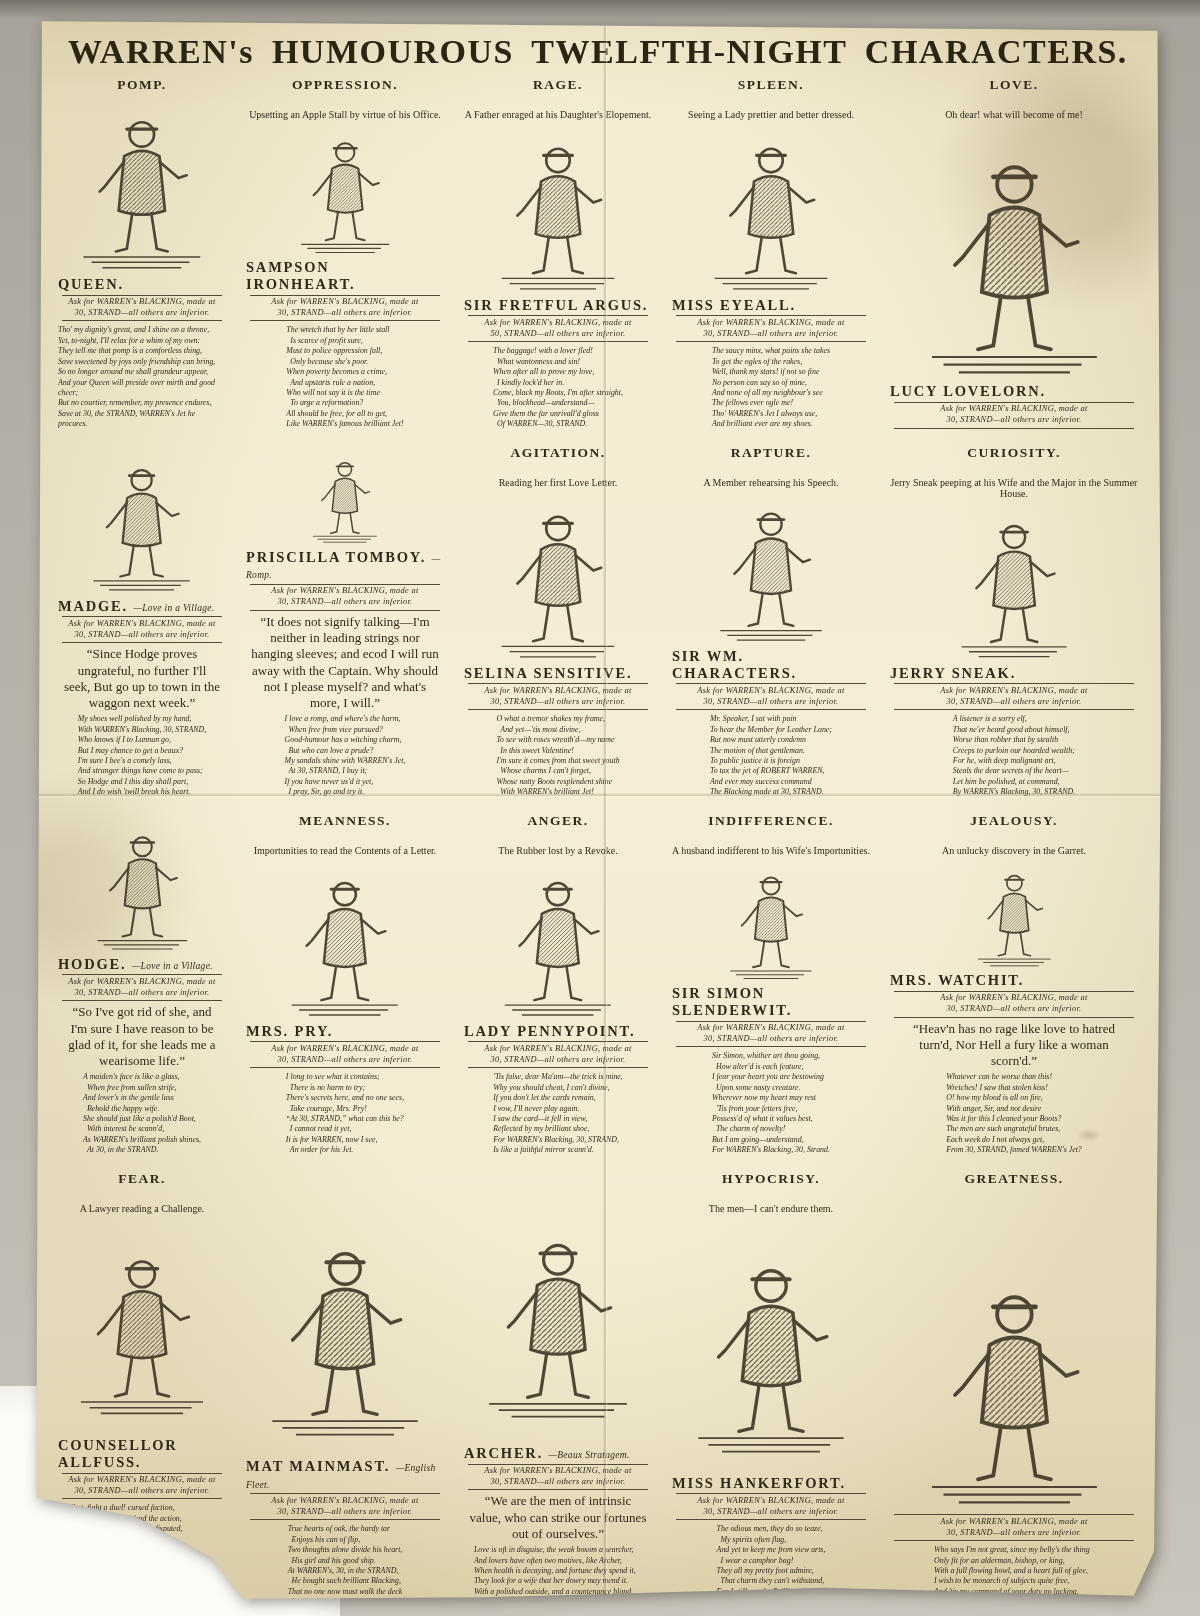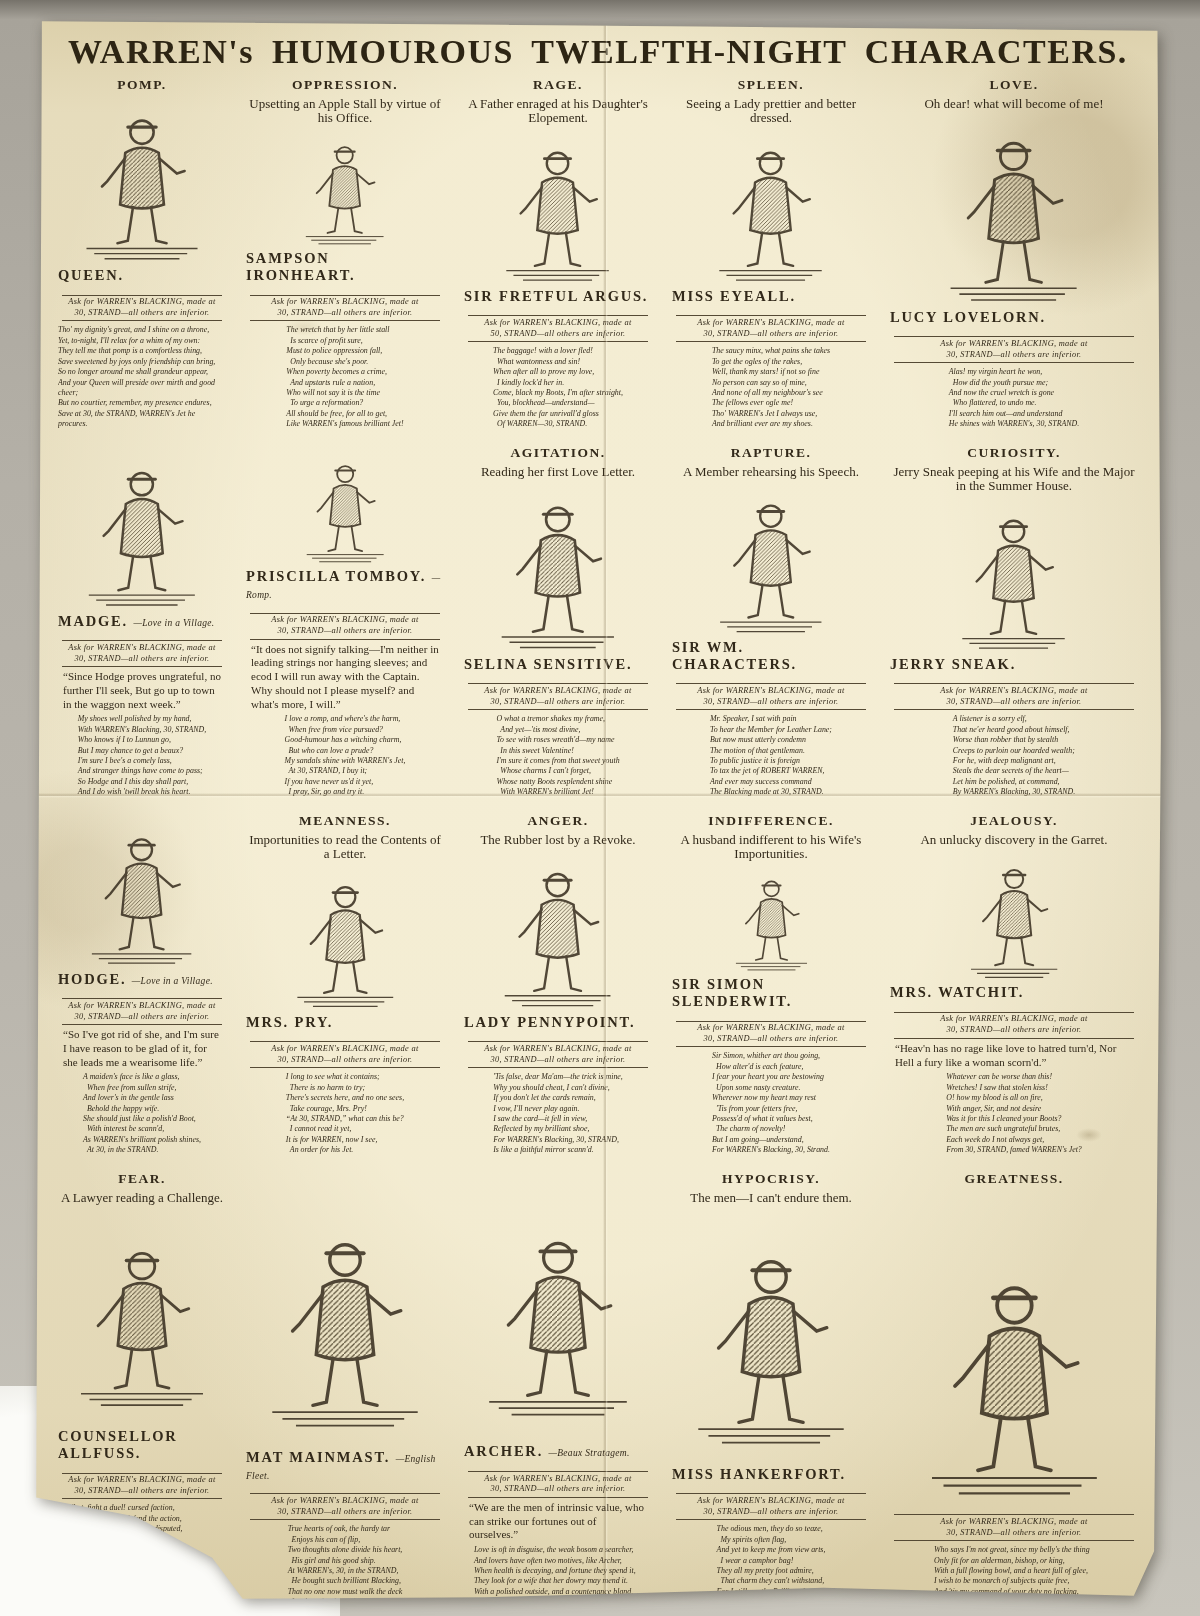--- a/index.html
+++ b/index.html
@@ -36,31 +36,31 @@
   }
   .grid{
     display:grid;
     grid-template-columns:168px 198px 188px 198px 248px;
     grid-template-rows:352px 352px 342px 436px;
     justify-content:space-between;
     row-gap:16px;
   }
   .cell{display:flex;flex-direction:column;overflow:hidden;color:#32291a;}
   .emotion{text-align:center;font-size:13.5px;font-weight:bold;letter-spacing:1.5px;line-height:1.1;}
-  .emotion-sub{text-align:center;font-size:13px;line-height:1.15;margin-top:4px;}
+  .emotion-sub{text-align:center;font-size:10px;line-height:1.15;margin-top:16px;}
   .illus{flex:1 1 auto;min-height:96px;display:flex;align-items:flex-end;justify-content:center;margin:3px 6px 2px;}
   .illus svg{height:92%;max-height:230px;opacity:.88;}
   .char-name{text-align:left;font-size:14.5px;font-weight:bold;letter-spacing:1.8px;line-height:1.15;margin-top:1px;}
   .char-name .char-name-suffix{font-size:9.5px;font-weight:normal;font-style:italic;letter-spacing:.3px;}
   .ask{
     text-align:center;font-size:8.4px;font-style:italic;line-height:1.3;letter-spacing:.3px;
     border-top:1px solid #554a35;border-bottom:1px solid #554a35;
-    margin:11px 4px 1px;padding:1.5px 0;white-space:pre-line;
+    margin:2px 4px 1px;padding:1.5px 0;white-space:pre-line;
   }
-  .epigraph{font-size:11px;line-height:1.25;margin:2px 5px 0;text-align:left;}
+  .epigraph{font-size:13px;line-height:1.25;margin:2px 5px 0;text-align:center;}
   .verse{
     font-size:7.9px;line-height:1.32;white-space:pre-wrap;
     width:fit-content;max-width:100%;margin:3px auto 0;text-align:left;font-style:italic;
   }
   .stain1{position:absolute;right:60px;top:1110px;width:26px;height:14px;border-radius:50%;
     background:radial-gradient(rgba(110,92,52,.25),transparent 70%);z-index:3;}
   .stain2{position:absolute;left:250px;top:300px;width:40px;height:18px;border-radius:50%;
     background:radial-gradient(rgba(110,92,52,.12),transparent 70%);z-index:3;}
 </style>
 </head>
@@ -276,26 +276,20 @@
         </g>
       </svg>
     </div>
     <div class="char-name">
       <span class="char-name-text">LUCY LOVELORN.</span>
       
     </div>
     <div class="ask">Ask for WARREN's BLACKING, made at
 30, STRAND—all others are inferior.</div>
 
-    <div class="verse">Alas! my virgin heart he won,
-  How did the youth pursue me;
-And now the cruel wretch is gone
-  Who flattered, to undo me.
-I'll search him out—and understand
-He shines with WARREN's, 30, STRAND.</div>
   </section>
 
   <section class="cell">
 
     <div class="illus">
       <svg viewBox="0 0 110 120" xmlns="http://www.w3.org/2000/svg">
         <defs>
           <pattern id="hatch" width="3.2" height="3.2" patternUnits="userSpaceOnUse">
             <path d="M0 3.2 L3.2 0" stroke="#4a3f28" stroke-width="0.7"></path>
           </pattern>

